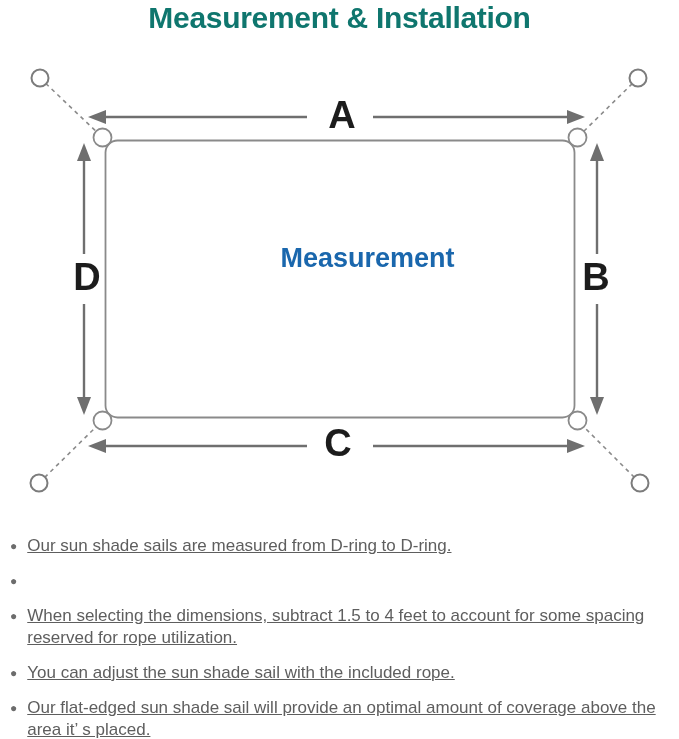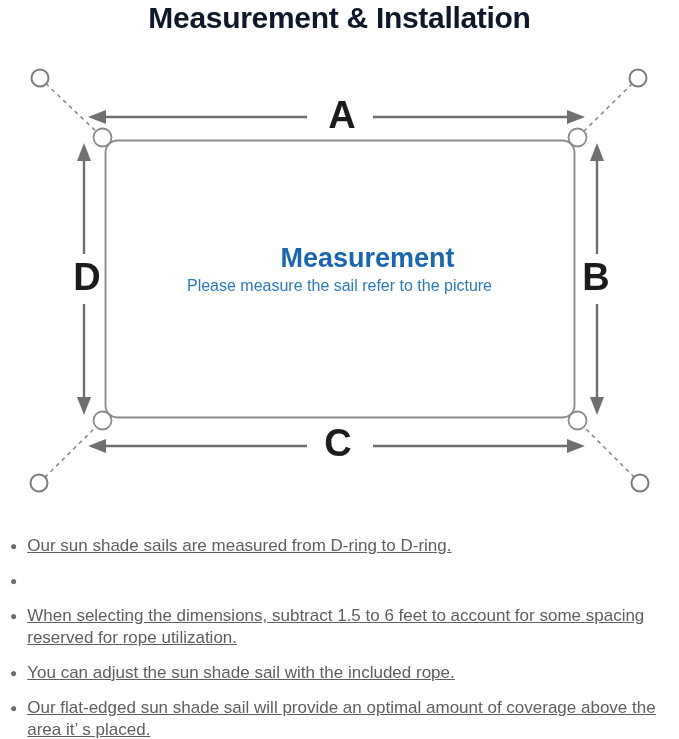--- a/index.html
+++ b/index.html
@@ -7,21 +7,21 @@
     position:relative;
     width:679px; height:739px;
     background:#ffffff;
     font-family:"Liberation Sans", sans-serif;
     overflow:hidden;
   }
   .title {
     position:absolute; top:1px; left:0; width:100%;
     text-align:center;
     font-size:30px; font-weight:700;
-    color:#0f172a;
+    color:#0f766e;
     letter-spacing:-0.3px;
   }
   .diagram-svg { position:absolute; top:0; left:0; }
   .dim-label {
     position:absolute;
     font-size:38px; font-weight:700; line-height:1;
     color:#1c1c1c; text-align:center;
   }
   .label-a { left:316px; top:96px;  width:52px; }
   .label-b { left:570px; top:258px; width:52px; }
@@ -120,33 +120,32 @@
     <polygon points="597,143 590,161 604,161" fill="#6f6f6f"></polygon>
     <polygon points="597,415 590,397 604,397" fill="#6f6f6f"></polygon>
   </svg>
 
   <div class="dim-label label-a">A</div>
   <div class="dim-label label-b">B</div>
   <div class="dim-label label-c">C</div>
   <div class="dim-label label-d">D</div>
 
   <div class="center-heading">Measurement</div>
-  <div class="center-sub">Please measure the sail refer to the picture</div>
 
   <ul class="notes">
     <li>
       <span class="bullet">●</span>
       <span class="note-text">Our sun shade sails are measured from D-ring to D-ring.</span>
     </li>
     <li>
       <span class="bullet">●</span>
     </li>
     <li>
       <span class="bullet">●</span>
-      <span class="note-text">When selecting the dimensions, subtract 1.5 to 6 feet to account for some spacing reserved for rope utilization.</span>
+      <span class="note-text">When selecting the dimensions, subtract 1.5 to 4 feet to account for some spacing reserved for rope utilization.</span>
     </li>
     <li>
       <span class="bullet">●</span>
       <span class="note-text">You can adjust the sun shade sail with the included rope.</span>
     </li>
     <li>
       <span class="bullet">●</span>
       <span class="note-text">Our flat-edged sun shade sail will provide an optimal amount of coverage above the area it’ s placed.</span>
     </li>
   </ul>

